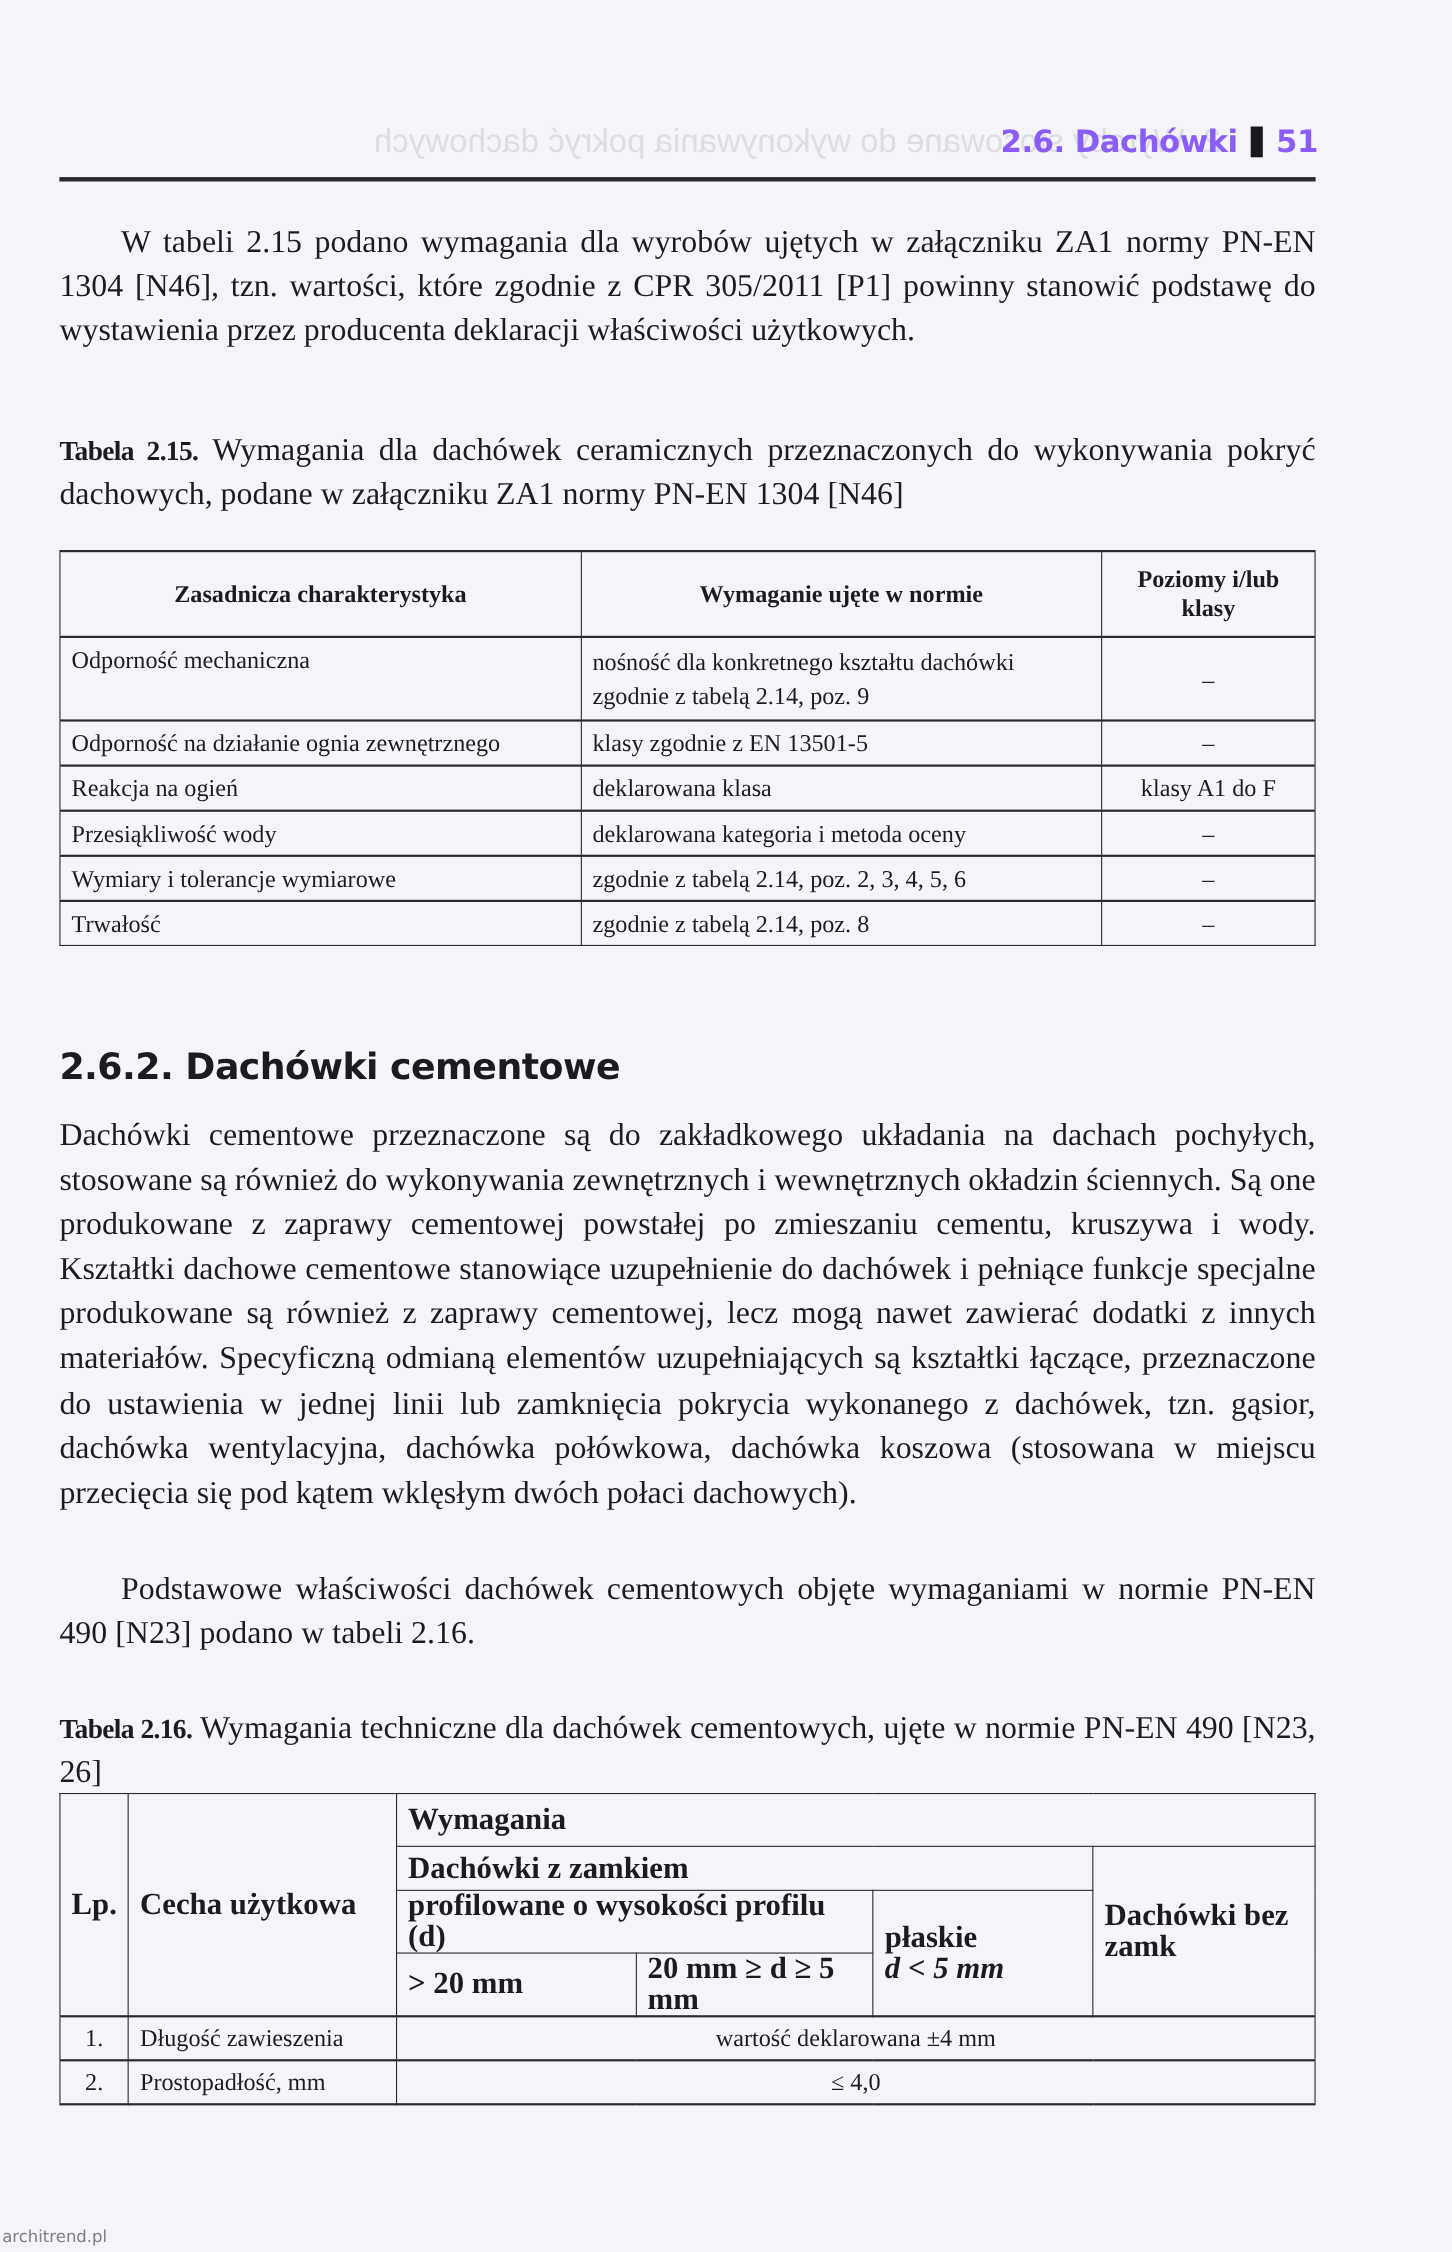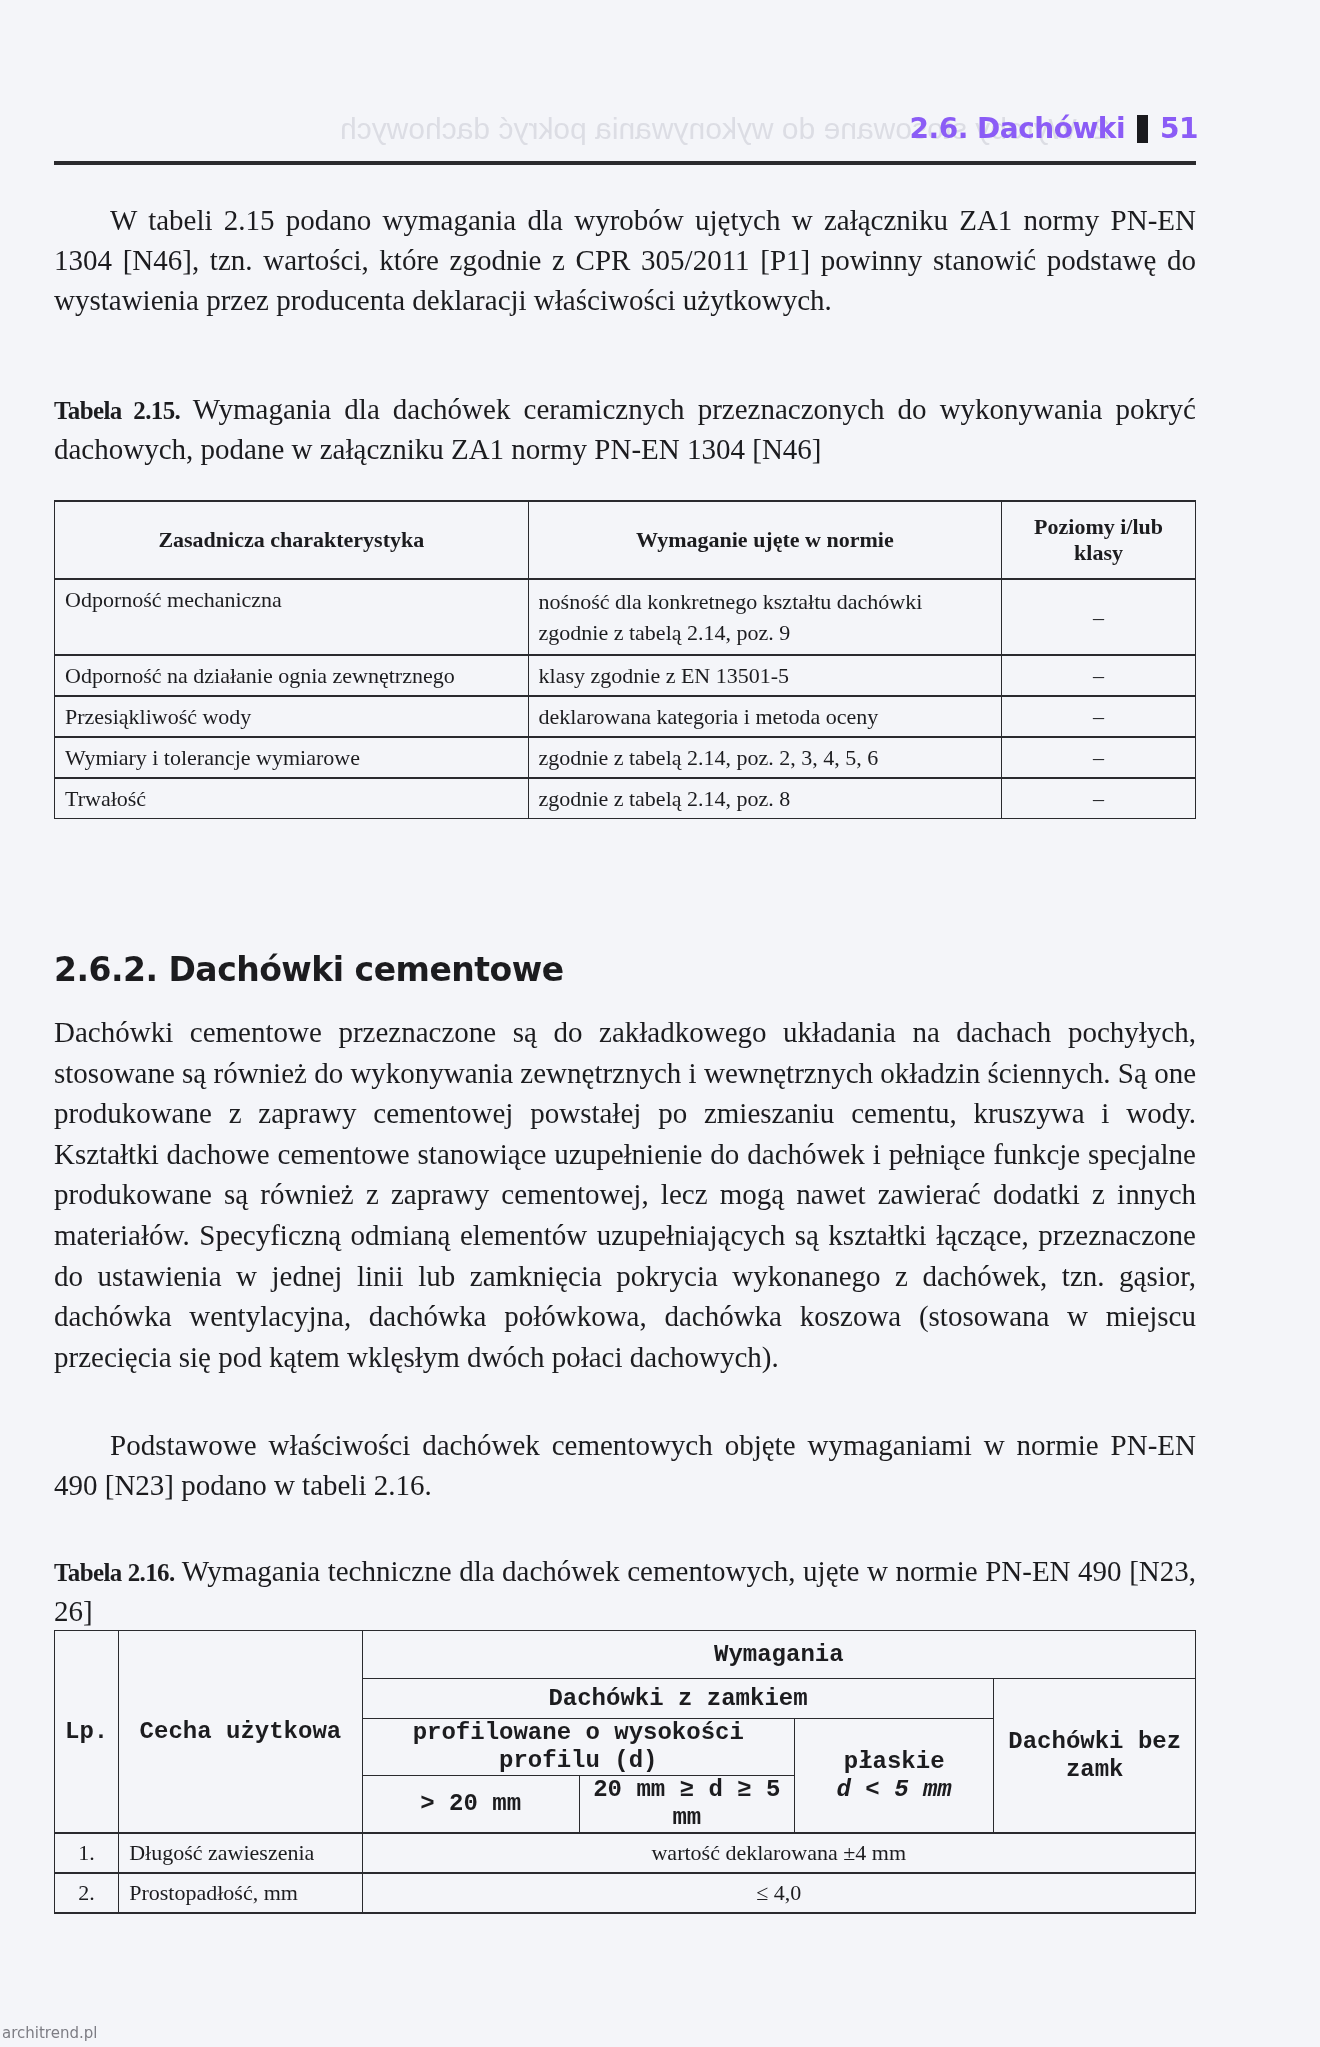--- a/index.html
+++ b/index.html
@@ -44,21 +44,21 @@
   
   #t215 { left:54px; top:500px; width:1142px; }
   #t215 th { height:76px; font-size:22px; }
   #t215 td { font-size:22px; line-height:31px; }
   #t215 tr.body-row td { height:39px; }
   #t215 tr.tall td { height:70px; }
   #t215 td.c3 { text-align:center; }
   #t215 tr { border-top:2.5px solid #2a2a2e; }
   
   #t216 { left:54px; top:1630px; width:1142px; }
-  #t216 th { font-size:24px; line-height:28px; text-align:center;font-family:Liberation Mono, monospace; }
+  #t216 th { font-size:28px; line-height:28px; text-align:left; }
   #t216 td { font-size:22px; height:38px; }
   #t216 .center { text-align:center; }
   .watermark {
     position:absolute; left:2px; top:2024px; font-family:"DejaVu Sans", sans-serif;
     font-size:15px; color:#7d7d84;
   }
 </style>
 </head>
 <body>
 
@@ -94,20 +94,25 @@
   <tbody>
     <tr class="tall">
       <td style="vertical-align:top; padding-top:4px;">Odporność mechaniczna</td>
       <td>nośność dla konkretnego kształtu dachówki zgodnie z tabelą 2.14, poz. 9</td>
       <td class="c3">–</td>
     </tr>
     <tr class="body-row">
       <td>Odporność na działanie ognia zewnętrznego</td>
       <td>klasy zgodnie z EN 13501-5</td>
       <td class="c3">–</td>
+    </tr>
+    <tr class="body-row">
+      <td>Reakcja na ogień</td>
+      <td>deklarowana klasa</td>
+      <td class="c3">klasy A1 do F</td>
     </tr>
     <tr class="body-row">
       <td>Przesiąkliwość wody</td>
       <td>deklarowana kategoria i metoda oceny</td>
       <td class="c3">–</td>
     </tr>
     <tr class="body-row">
       <td>Wymiary i tolerancje wymiarowe</td>
       <td>zgodnie z tabelą 2.14, poz. 2, 3, 4, 5, 6</td>
       <td class="c3">–</td>

